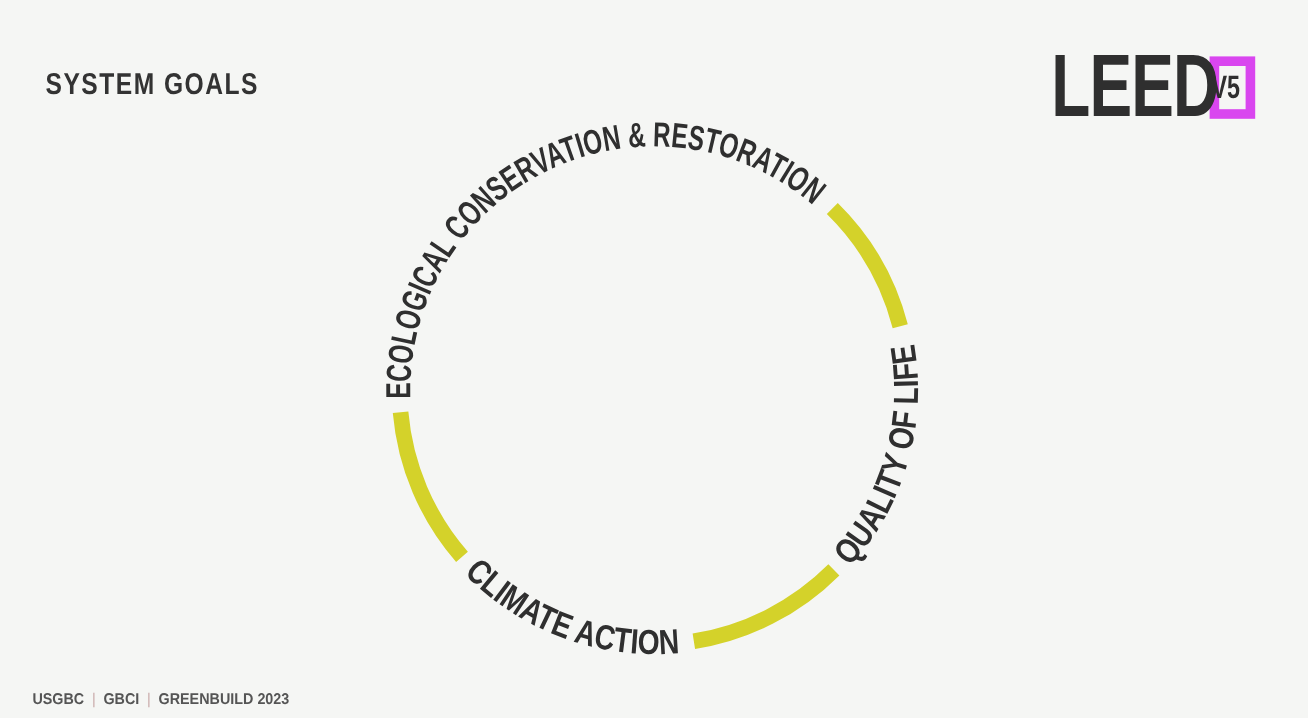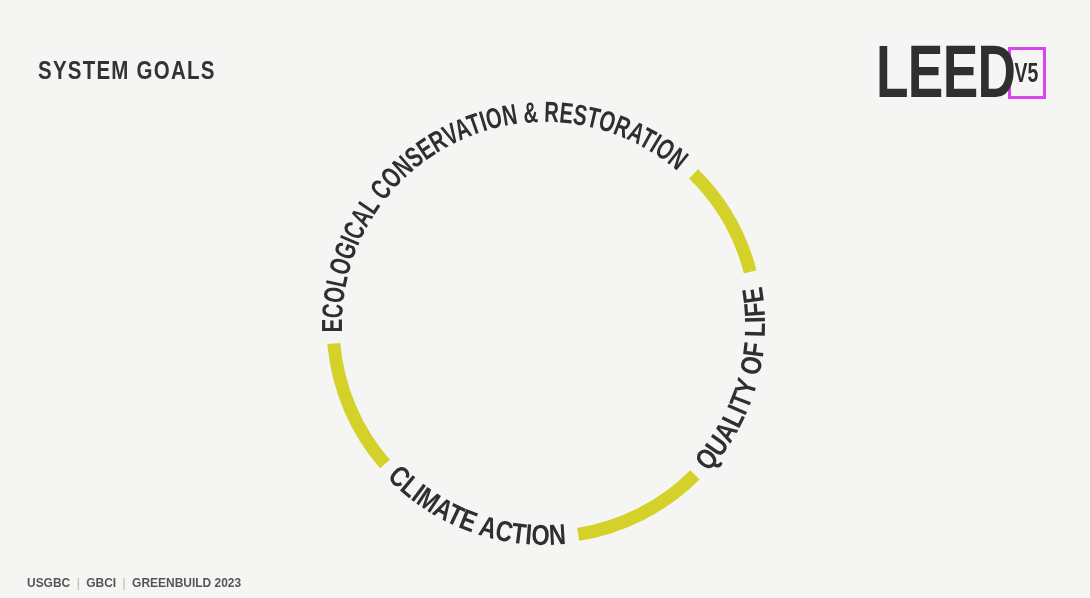--- a/index.html
+++ b/index.html
@@ -19,21 +19,21 @@
   .logo {
     position: absolute; left: 876px; top: 40px;
     display: flex; align-items: center;
   }
   .logo-word {
     font-size: 74px; font-weight: bold; line-height: 64px; letter-spacing: -1px;
     transform: scaleX(0.72); transform-origin: left center;
     color: #2f2f2f; display: inline-block; width: 130px; white-space: nowrap;
   }
   .logo-badge {
-    border: 3px solid #d946ef; width: 38px; height: 52px; box-sizing: border-box;
+    border: 8px solid #d946ef; width: 38px; height: 52px; box-sizing: border-box;
     display: flex; align-items: center; justify-content: flex-end;
     margin-left: 2px; margin-top: 2px;
   }
   .logo-badge span {
     font-size: 27px; font-weight: bold; transform: scaleX(0.72); display: inline-block;
     color: #2f2f2f;
   }
   .footer {
     position: absolute; left: 27px; top: 575px;
     font-size: 13px; font-weight: bold; color: #555555;

